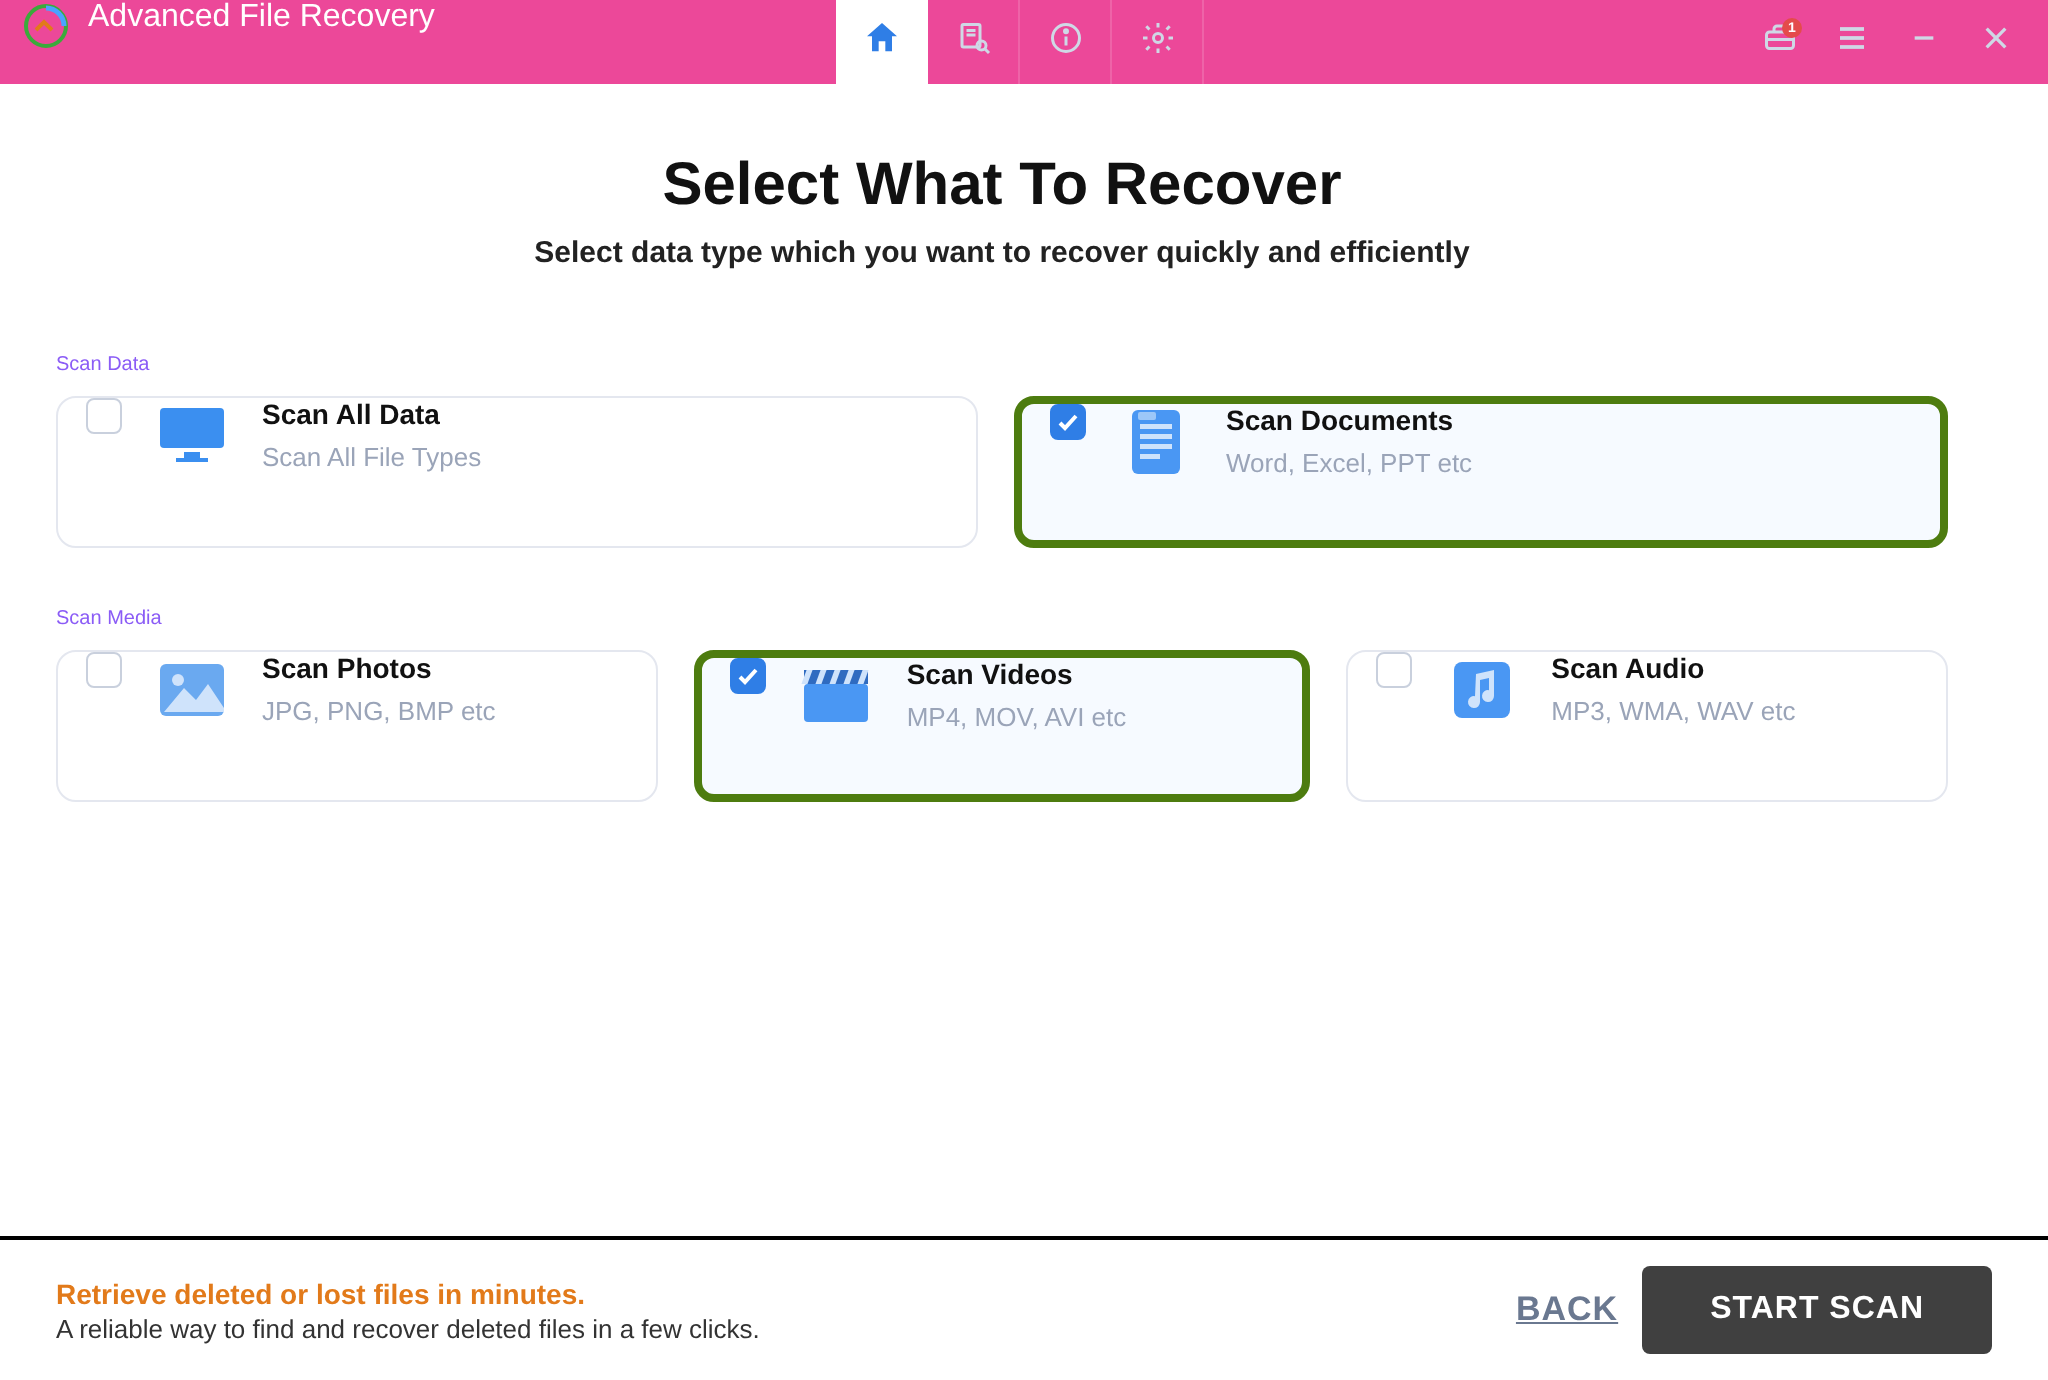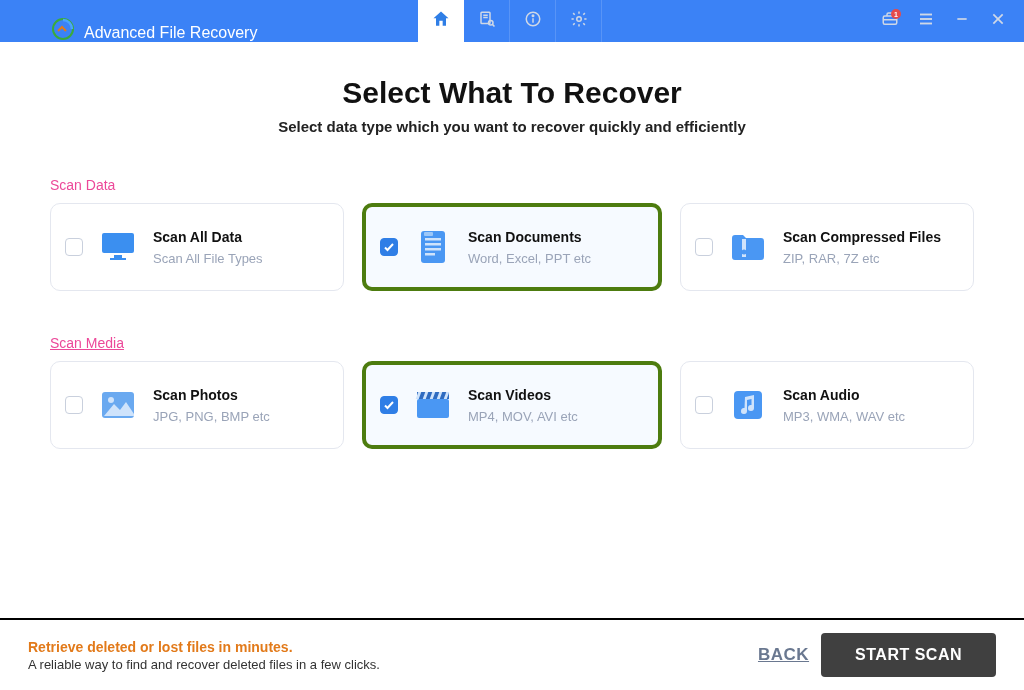--- a/index.html
+++ b/index.html
@@ -2,26 +2,25 @@
 <html><head>
 <meta charset="utf-8">
 <style>
   * { box-sizing: border-box; margin: 0; padding: 0; }
   html, body { width: 1024px; height: 690px; font-family: "Segoe UI", Arial, sans-serif; overflow: hidden; }
   body { display: flex; flex-direction: column; background: #fff; }
 
   
   .titlebar {
     height: 42px;
-    background: #3b82f6;
-    display: flex;
-    align-items: flex-end;
+    background: #ec4899;
+    display: flex;
+    align-items: flex-start;
     color: #fff;
     position: relative;
-    padding-left: 40px;
   }
   .titlebar .logo {
     width: 26px; height: 26px; margin: 0 8px 0 10px;
     display: flex; align-items: center; justify-content: center;
   }
   .titlebar .app-title { font-size: 16px; font-weight: 400; }
   .titlebar .center-icons {
     position: absolute; left: 418px; top: 0; height: 42px;
     display: flex;
   }
@@ -54,55 +53,55 @@
     position: absolute; top: 9px; right: 7px;
     width: 10px; height: 10px; border-radius: 50%;
     background: #e44b4b;
     display: flex; align-items: center; justify-content: center;
     font-size: 7px; color: #fff; font-weight: 700;
   }
 
   
   .main {
     flex: 1;
-    padding: 34px 50px 0 50px;
+    padding: 34px 50px 0 28px;
     overflow: hidden;
   }
   .page-title {
     text-align: center;
     font-size: 30px;
     font-weight: 700;
     color: #111;
   }
   .page-subtitle {
     text-align: center;
     font-size: 15px;
     font-weight: 600;
     color: #222;
     margin-top: 8px;
   }
   .section-label {
-    font-size: 14px;
-    color: #ec4899;
+    font-size: 10px;
+    color: #8b5cf6;
     margin-top: 42px;
     margin-bottom: 10px;
   }
-  .section-label.second { margin-top: 44px; text-decoration: underline; }
+  .section-label.second { margin-top: 30px; }
   .card-row {
     display: flex;
     gap: 18px;
   }
   .card {
     flex: 1;
-    height: 88px;
+    height: 76px;
     border: 1px solid #e4e7ef;
     border-radius: 10px;
     background: #fff;
     display: flex;
-    align-items: center;
+    align-items: flex-start;
     padding: 0 14px 0 14px;
     cursor: pointer;
   }
   .card.selected {
     border: 4px solid #4d7c0f;
     background: #f6faff;
   }
   .card .chk {
     width: 18px; height: 18px;
     border: 1.5px solid #c9d0dd;
@@ -286,34 +285,20 @@
             <rect x="8" y="24" width="10" height="2.5" fill="#cfe3fb"></rect>
             <rect x="7" y="3" width="9" height="4" rx="1" fill="#9cc7f8"></rect>
           </svg>
       </div>
       <div class="texts">
         <div class="card-title">Scan Documents</div>
         <div class="card-sub">Word, Excel, PPT etc</div>
       </div>
     </div>
 
-    <div class="card">
-      <div class="chk"></div>
-      <div class="icon-box">
-        <svg width="36" height="30" viewBox="0 0 36 30">
-            <path d="M2 6 a3 3 0 0 1 3-3 h8 l3 3 h15 a3 3 0 0 1 3 3 v16 a3 3 0 0 1 -3 3 H5 a3 3 0 0 1 -3-3 Z" fill="#4a97f3"></path>
-            <rect x="12" y="7" width="4" height="18" fill="#cfe3fb"></rect>
-            <circle cx="14" cy="20" r="2.5" fill="#4a97f3"></circle>
-          </svg>
-      </div>
-      <div class="texts">
-        <div class="card-title">Scan Compressed Files</div>
-        <div class="card-sub">ZIP, RAR, 7Z etc</div>
-      </div>
-    </div>
   </div>
 
   <div class="section-label second">Scan Media</div>
   <div class="card-row">
 
     <div class="card">
       <div class="chk"></div>
       <div class="icon-box">
         <svg width="36" height="30" viewBox="0 0 36 30">
             <rect x="2" y="2" width="32" height="26" rx="3" fill="#6aa9f0"></rect>

